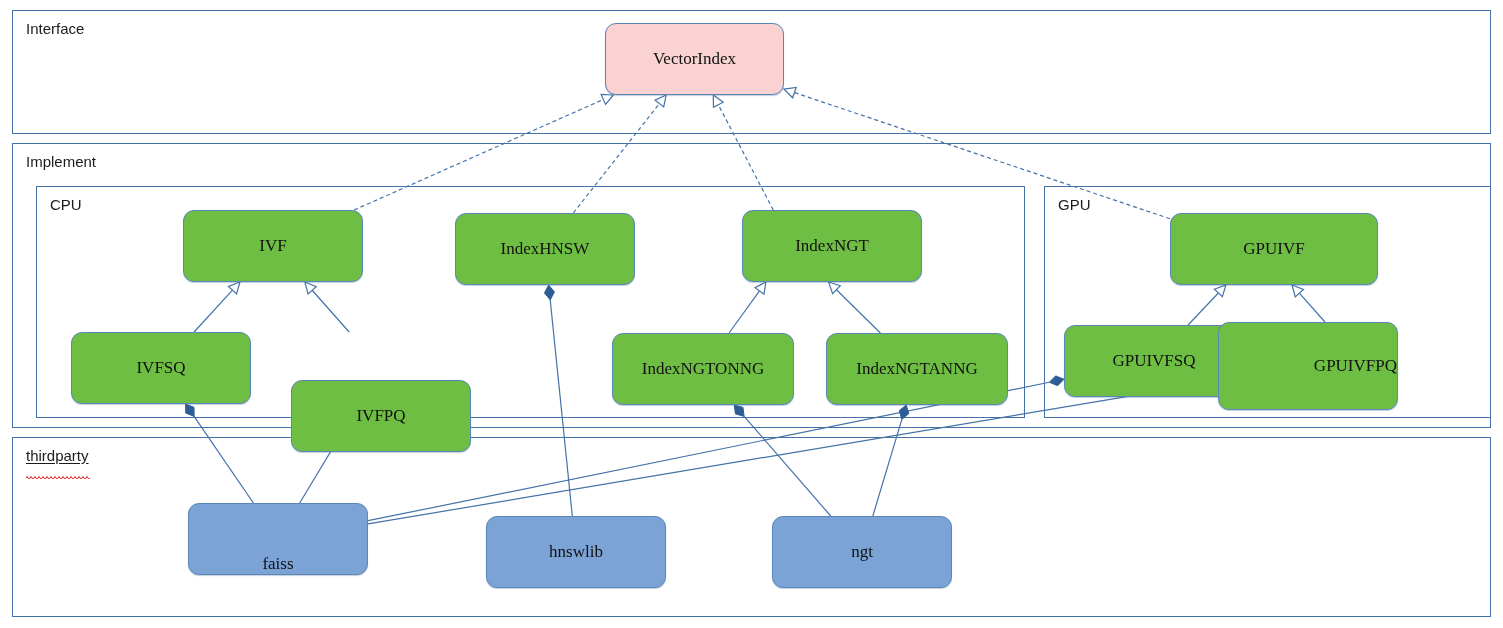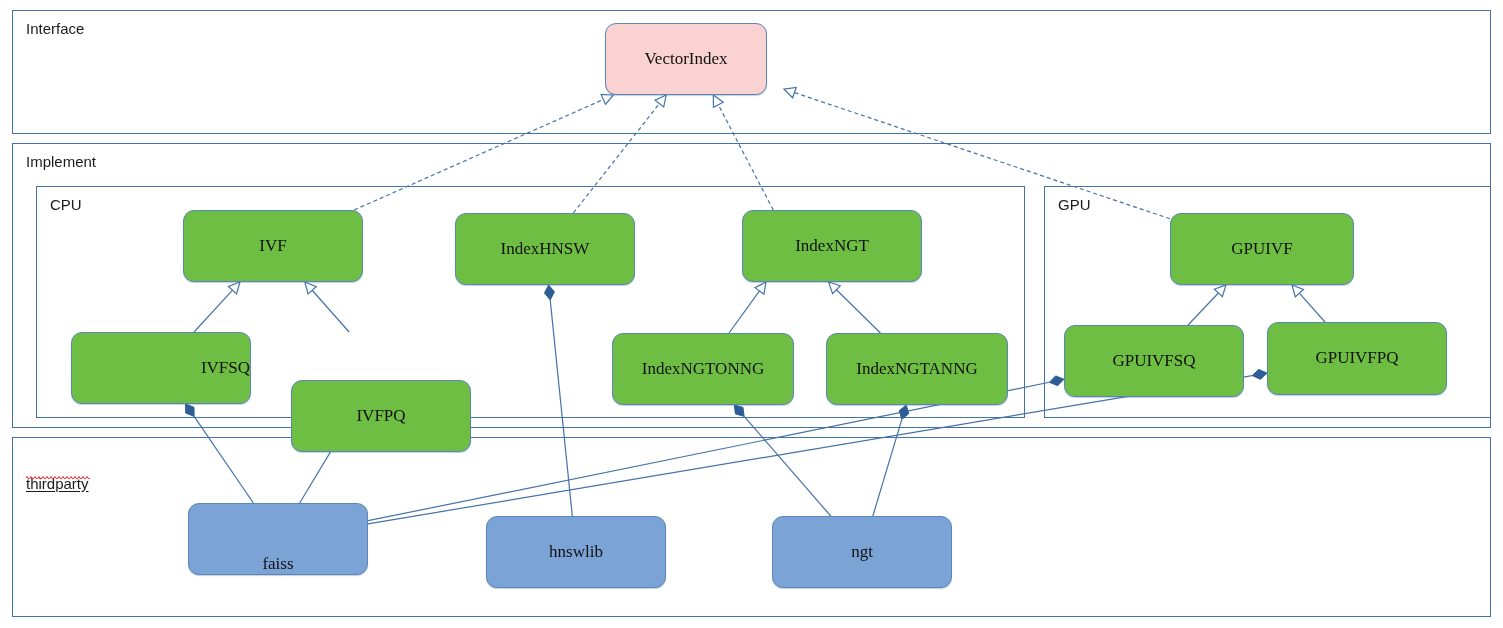--- a/index.html
+++ b/index.html
@@ -30,21 +30,20 @@
     font-family: "Liberation Sans", sans-serif;
     font-size: 15px;
     color: #1b1b1b;
     white-space: nowrap;
     line-height: 1;
   }
   .group-label.misspelled {
     text-decoration: underline;
     text-decoration-color: #1b1b1b;
     text-underline-offset: 2px;
-    margin-top: 28px;
   }
   .squiggle {
     position: absolute;
     height: 5px;
     pointer-events: none;
   }
 
   
   .node {
     position: absolute;
@@ -147,51 +146,51 @@
       <polygon points="1267,373.097312326228 1260.4305287000159,379.2691877979696 1252.2066931491836,375.57885870250027 1258.7761644491677,369.40698323075867" class="diamond-filled"></polygon>
       <path d="M572.3168316831683 516 L550.2098523888277 299.9221056069281" class="edge-solid"></path>
       <polygon points="548.6831683168317,285 554.420545555139,291.9521581127987 550.2098523888277,299.9221056069281 544.4724751505204,292.96994749412937" class="diamond-filled"></polygon>
       <path d="M830.7213114754098 516 L744.1167727888568 416.32307811547673" class="edge-solid"></path>
       <polygon points="734.2786885245902,405 742.972090028549,407.38217763631616 744.1167727888568,416.32307811547673 735.4233712848979,413.9409004791606" class="diamond-filled"></polygon>
       <path d="M872.8196721311475 516 L901.8629084263506 419.36523196323355" class="edge-solid"></path>
       <polygon points="906.1803278688525,405 908.8100288020128,413.62175579578405 901.8629084263506,419.36523196323355 899.2332074931903,410.7434761674495" class="diamond-filled"></polygon>
     </svg>
 
   <div id="nodes-layer">
-      <div class="node iface" style="left: 605px; top: 23px; width: 162px; height: 72px;">
+      <div class="node iface" style="left: 605px; top: 23px; width: 179px; height: 72px;">
         <span>VectorIndex</span>
       </div>
       <div class="node impl" style="left: 183px; top: 210px; width: 180px; height: 72px;">
         <span>IVF</span>
       </div>
       <div class="node impl" style="left: 455px; top: 213px; width: 180px; height: 72px;">
         <span>IndexHNSW</span>
       </div>
       <div class="node impl" style="left: 742px; top: 210px; width: 180px; height: 72px;">
         <span>IndexNGT</span>
       </div>
-      <div class="node impl" style="left: 71px; top: 332px; width: 180px; height: 72px; justify-content: flex-end;">
+      <div class="node impl" style="left: 71px; top: 332px; width: 180px; height: 72px;">
         <span>IVFSQ</span>
       </div>
       <div class="node impl" style="left: 291px; top: 332px; width: 180px; height: 72px; margin-top: 48px;">
         <span>IVFPQ</span>
       </div>
       <div class="node impl" style="left: 612px; top: 333px; width: 182px; height: 72px;">
         <span>IndexNGTONNG</span>
       </div>
       <div class="node impl" style="left: 826px; top: 333px; width: 182px; height: 72px;">
         <span>IndexNGTANNG</span>
       </div>
-      <div class="node impl" style="left: 1170px; top: 213px; width: 184px; height: 72px;">
+      <div class="node impl" style="left: 1170px; top: 213px; width: 208px; height: 72px;">
         <span>GPUIVF</span>
       </div>
       <div class="node impl" style="left: 1064px; top: 325px; width: 180px; height: 72px;">
         <span>GPUIVFSQ</span>
       </div>
-      <div class="node impl" style="left: 1267px; top: 322px; width: 180px; height: 73px;">
+      <div class="node impl" style="left: 1218px; top: 322px; width: 180px; height: 88px; justify-content: flex-end;">
         <span>GPUIVFPQ</span>
       </div>
       <div class="node third" style="left: 188px; top: 503px; width: 180px; height: 72px; align-items: flex-end;">
         <span>faiss</span>
       </div>
       <div class="node third" style="left: 486px; top: 516px; width: 180px; height: 72px;">
         <span>hnswlib</span>
       </div>
       <div class="node third" style="left: 772px; top: 516px; width: 180px; height: 72px;">
         <span>ngt</span>

